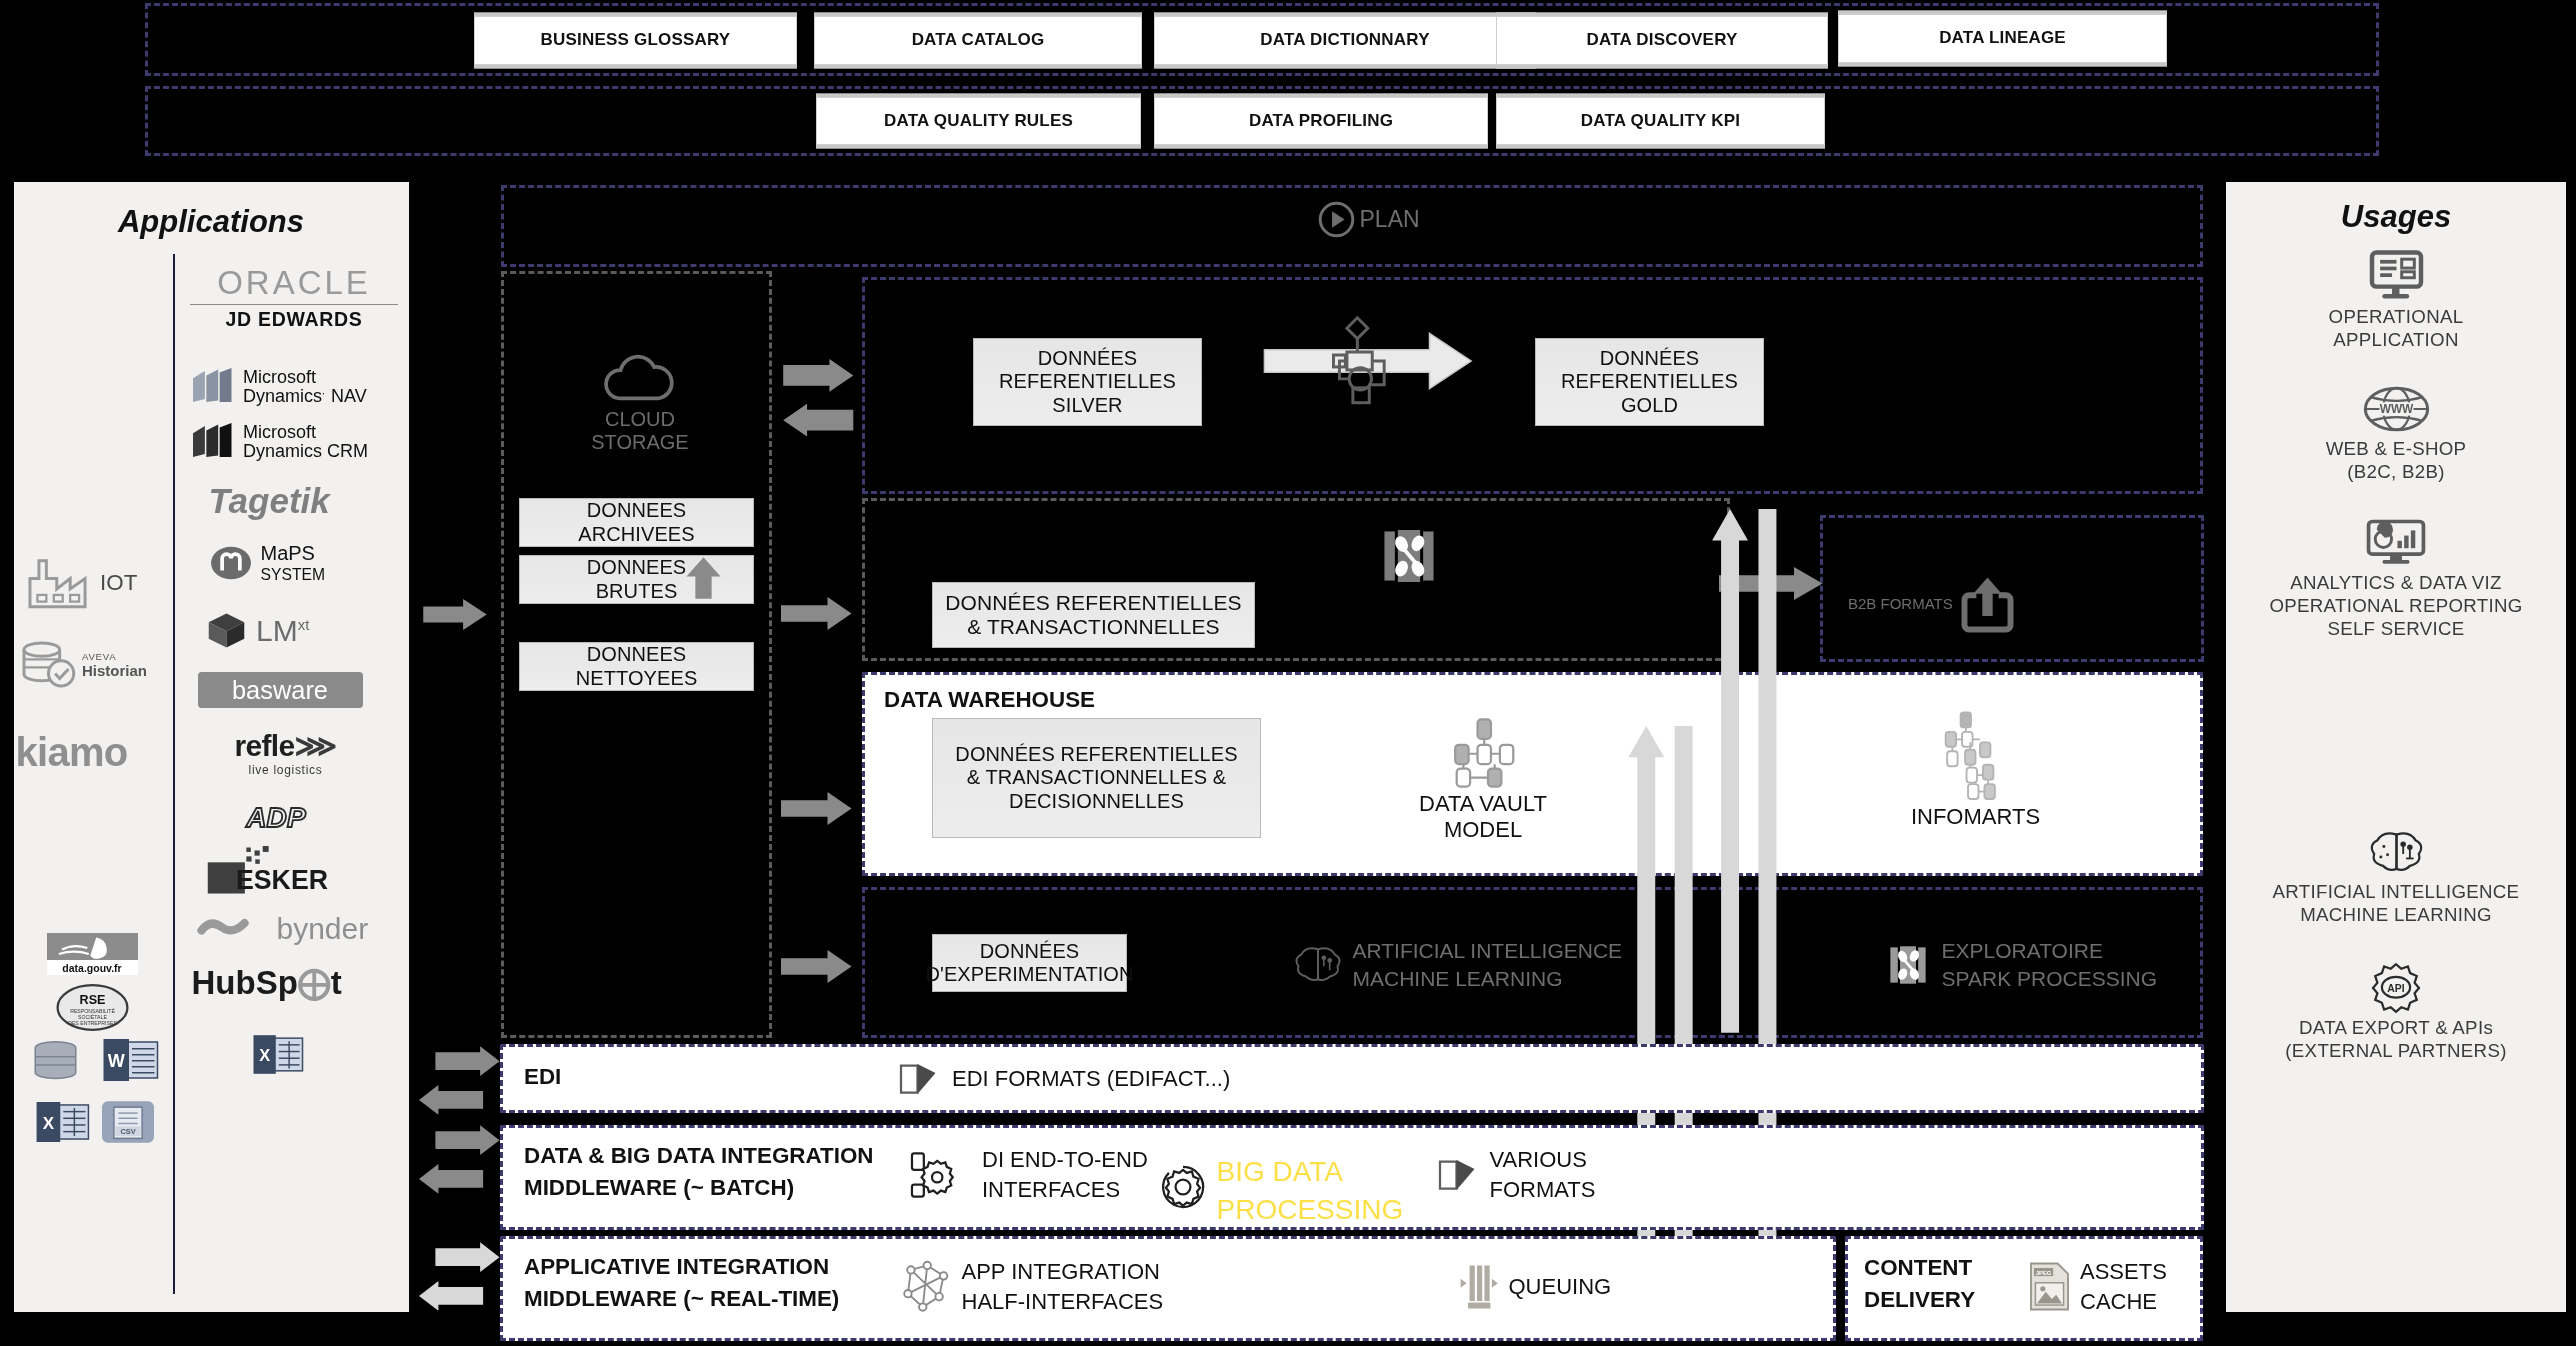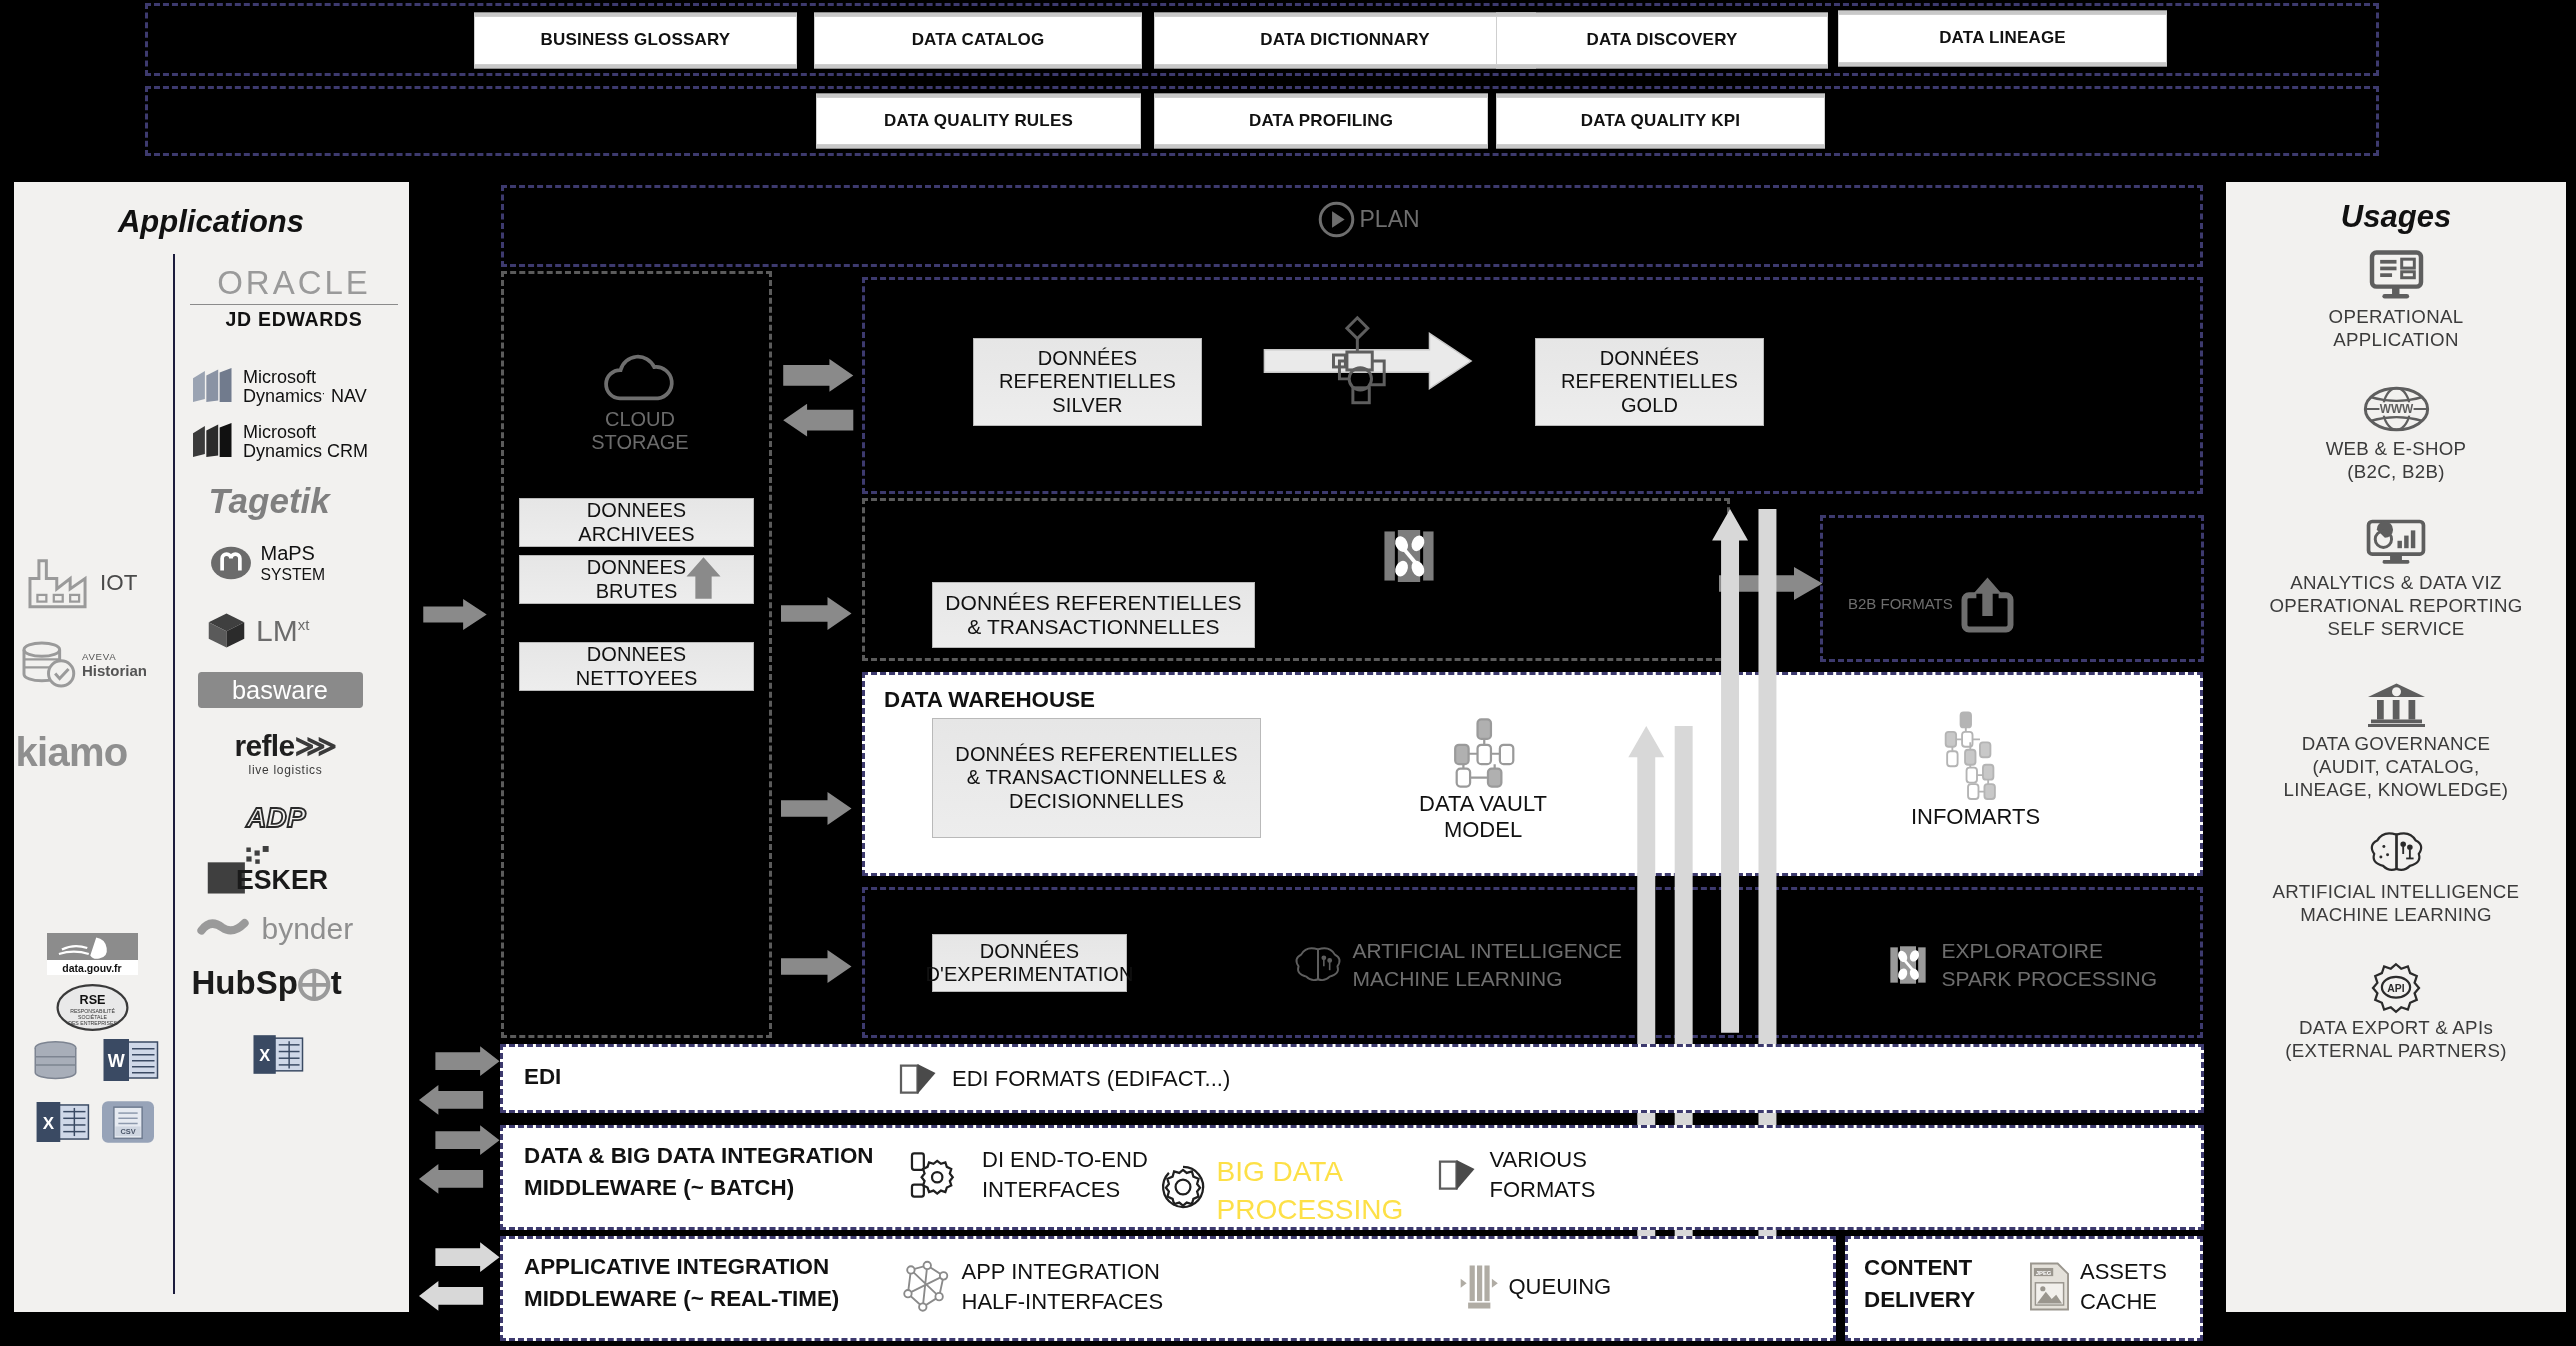--- a/index.html
+++ b/index.html
@@ -261,21 +261,21 @@
         <rect x="52" y="14" width="7" height="7"></rect>
           <rect x="63" y="6" width="7" height="7"></rect>
         <rect x="74" y="0" width="8" height="8"></rect>
           <rect x="52" y="2" width="6" height="6"></rect>
         <rect x="64" y="18" width="6" height="6"></rect>
       </g>
       <text x="100" y="58" font-size="36" font-weight="bold" text-anchor="middle" fill="#1a1a1a" font-family="Liberation Sans, sans-serif">ESKER</text>
     </svg>
   </div>
 
-  <div class="abs" style="left:183px; top:730px; display:flex; align-items:center; gap:10px;">
+  <div class="abs" style="left:183px; top:730px; display:flex; align-items:center; gap:25px;">
     <svg width="55" height="30" viewBox="0 0 74 40">
       <path d="M6 22 q12 -16 28 -4 q14 10 30 -6" fill="none" stroke="#9a9a9a" stroke-width="11" stroke-linecap="round"></path>
     </svg>
     <span style="font-size:30px;color:#8f8f8f;">bynder</span>
   </div>
 
   <div class="abs" style="left:178px; top:781px;">
     <span style="font-size:33px;font-weight:bold;color:#1b1b1b;">HubSp<span style="color:#9a9a9a;">⨁</span>t</span>
   </div>
 
@@ -336,34 +336,20 @@
         <rect x="51" y="21" width="6" height="17" fill="#5e5e5e"></rect>
       <rect x="60" y="14" width="6" height="24" fill="#5e5e5e"></rect>
       <rect x="32" y="46" width="16" height="8" fill="#5e5e5e"></rect>
         <rect x="22" y="54" width="36" height="5" rx="2" fill="#5e5e5e"></rect>
     </svg>
     <div class="usage-label">ANALYTICS &amp; DATA VIZ
 OPERATIONAL REPORTING
 SELF SERVICE</div>
   </div>
 
-  <div class="abs usage-item" style="top:500px; left:0;">
-    <svg width="63" height="45" viewBox="0 0 84 60" style="margin:0 auto;">
-      <path d="M42 2 L80 20 H4 Z" fill="#5e5e5e"></path>
-      <circle cx="42" cy="13" r="6" fill="#f2f1ef"></circle>
-      <rect x="16" y="24" width="9" height="26" fill="#5e5e5e"></rect>
-      <rect x="37" y="24" width="9" height="26" fill="#5e5e5e"></rect>
-      <rect x="58" y="24" width="9" height="26" fill="#5e5e5e"></rect>
-      <rect x="8" y="50" width="68" height="5" fill="#5e5e5e"></rect>
-      <rect x="4" y="56" width="76" height="4" fill="#5e5e5e"></rect>
-    </svg>
-    <div class="usage-label">DATA GOVERNANCE
-(AUDIT, CATALOG,
-LINEAGE, KNOWLEDGE)</div>
-  </div>
 
   <div class="abs usage-item" style="top:648px; left:0;">
     <svg width="55" height="45" viewBox="0 0 74 60" style="margin:0 auto;">
       <path d="M37 6 q-18 -6 -26 8 q-12 6 -4 18 q-4 12 12 16 q8 8 18 4 Z" fill="none" stroke="#2b2b2b" stroke-width="3"></path>
       <path d="M37 6 q18 -6 26 8 q12 6 4 18 q4 12 -12 16 q-8 8 -18 4 Z" fill="none" stroke="#2b2b2b" stroke-width="3"></path>
       <g stroke="#2b2b2b" stroke-width="2.5" fill="none">
         <line x1="46" y1="22" x2="46" y2="32"></line>
           <circle cx="46" cy="19" r="2.5" fill="#2b2b2b"></circle>
         <line x1="55" y1="26" x2="55" y2="38"></line>
           <circle cx="55" cy="23" r="2.5" fill="#2b2b2b"></circle>

